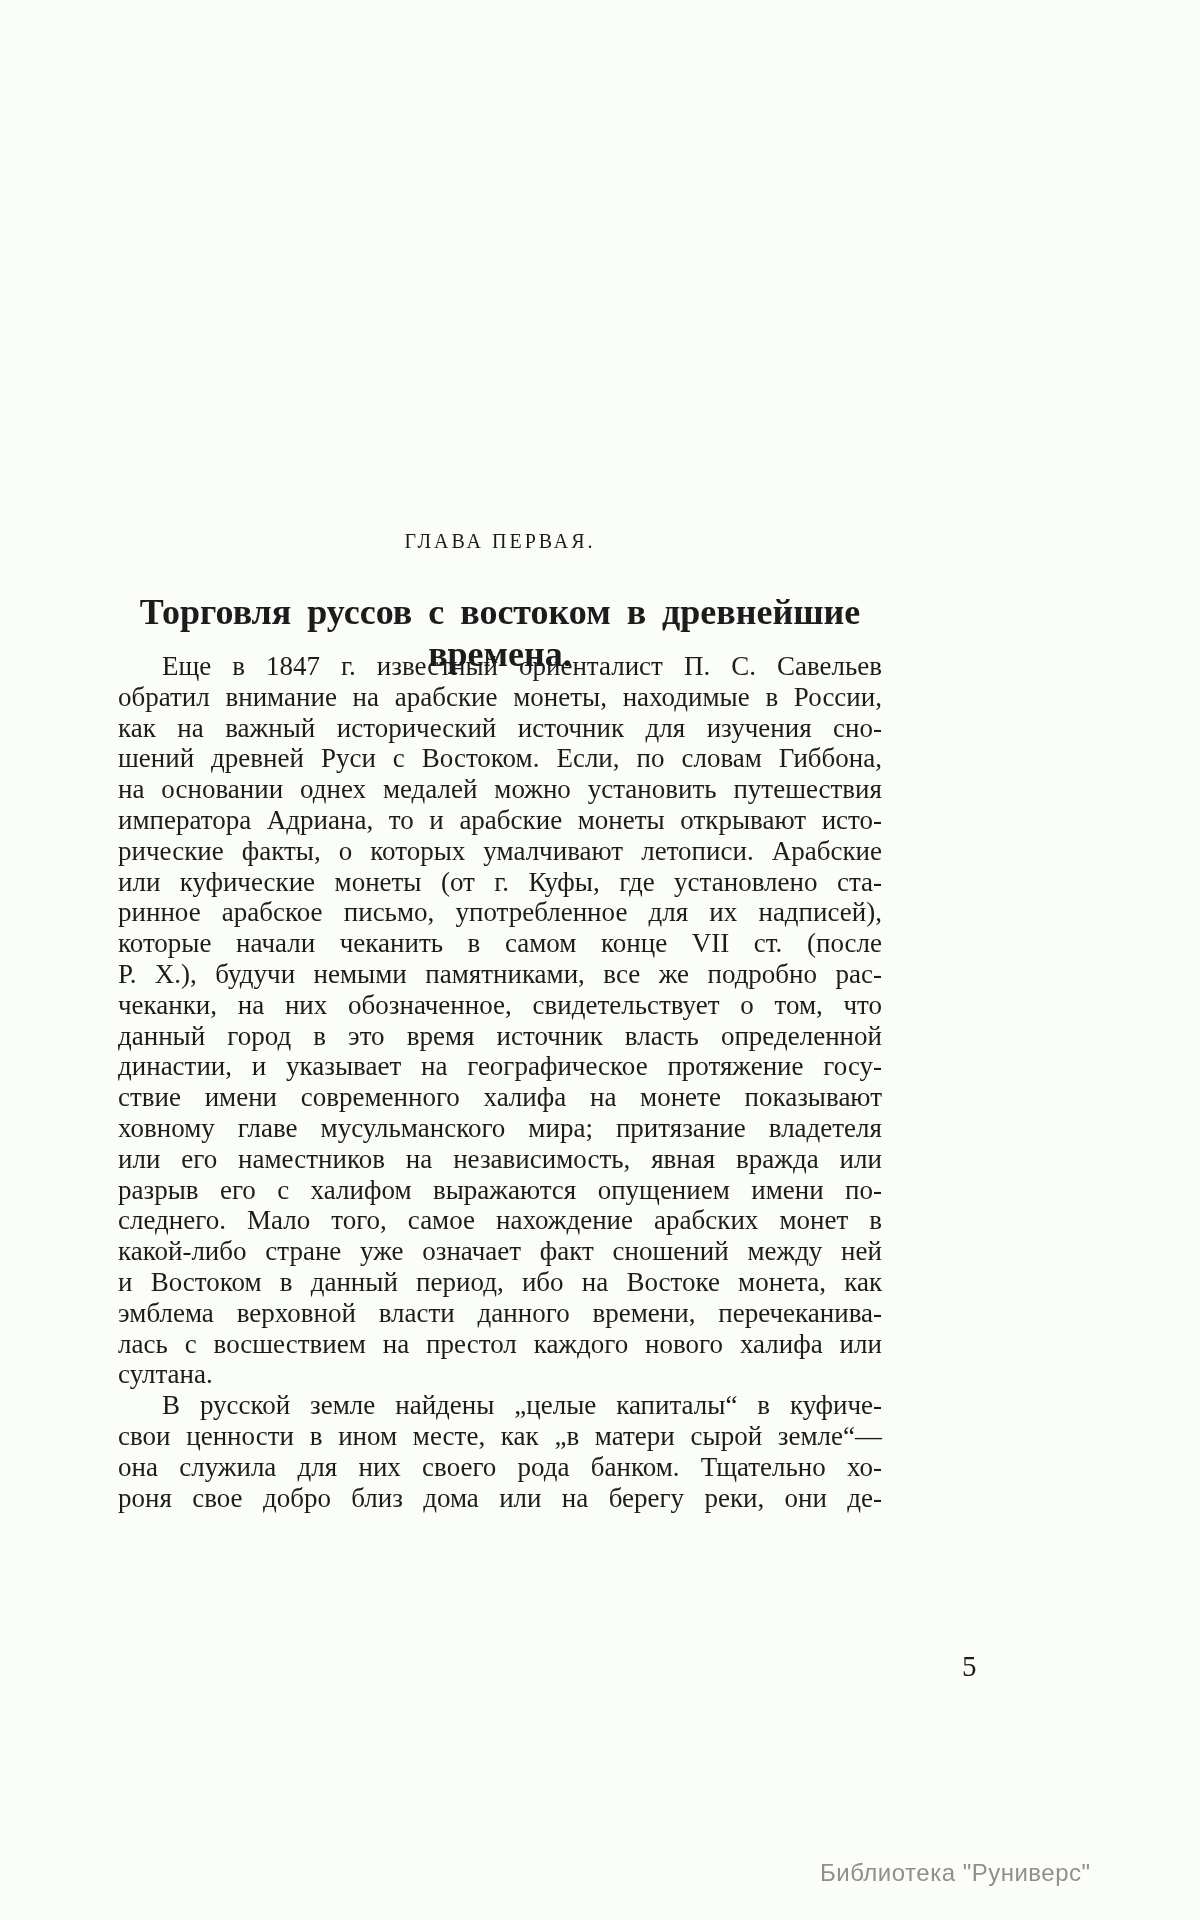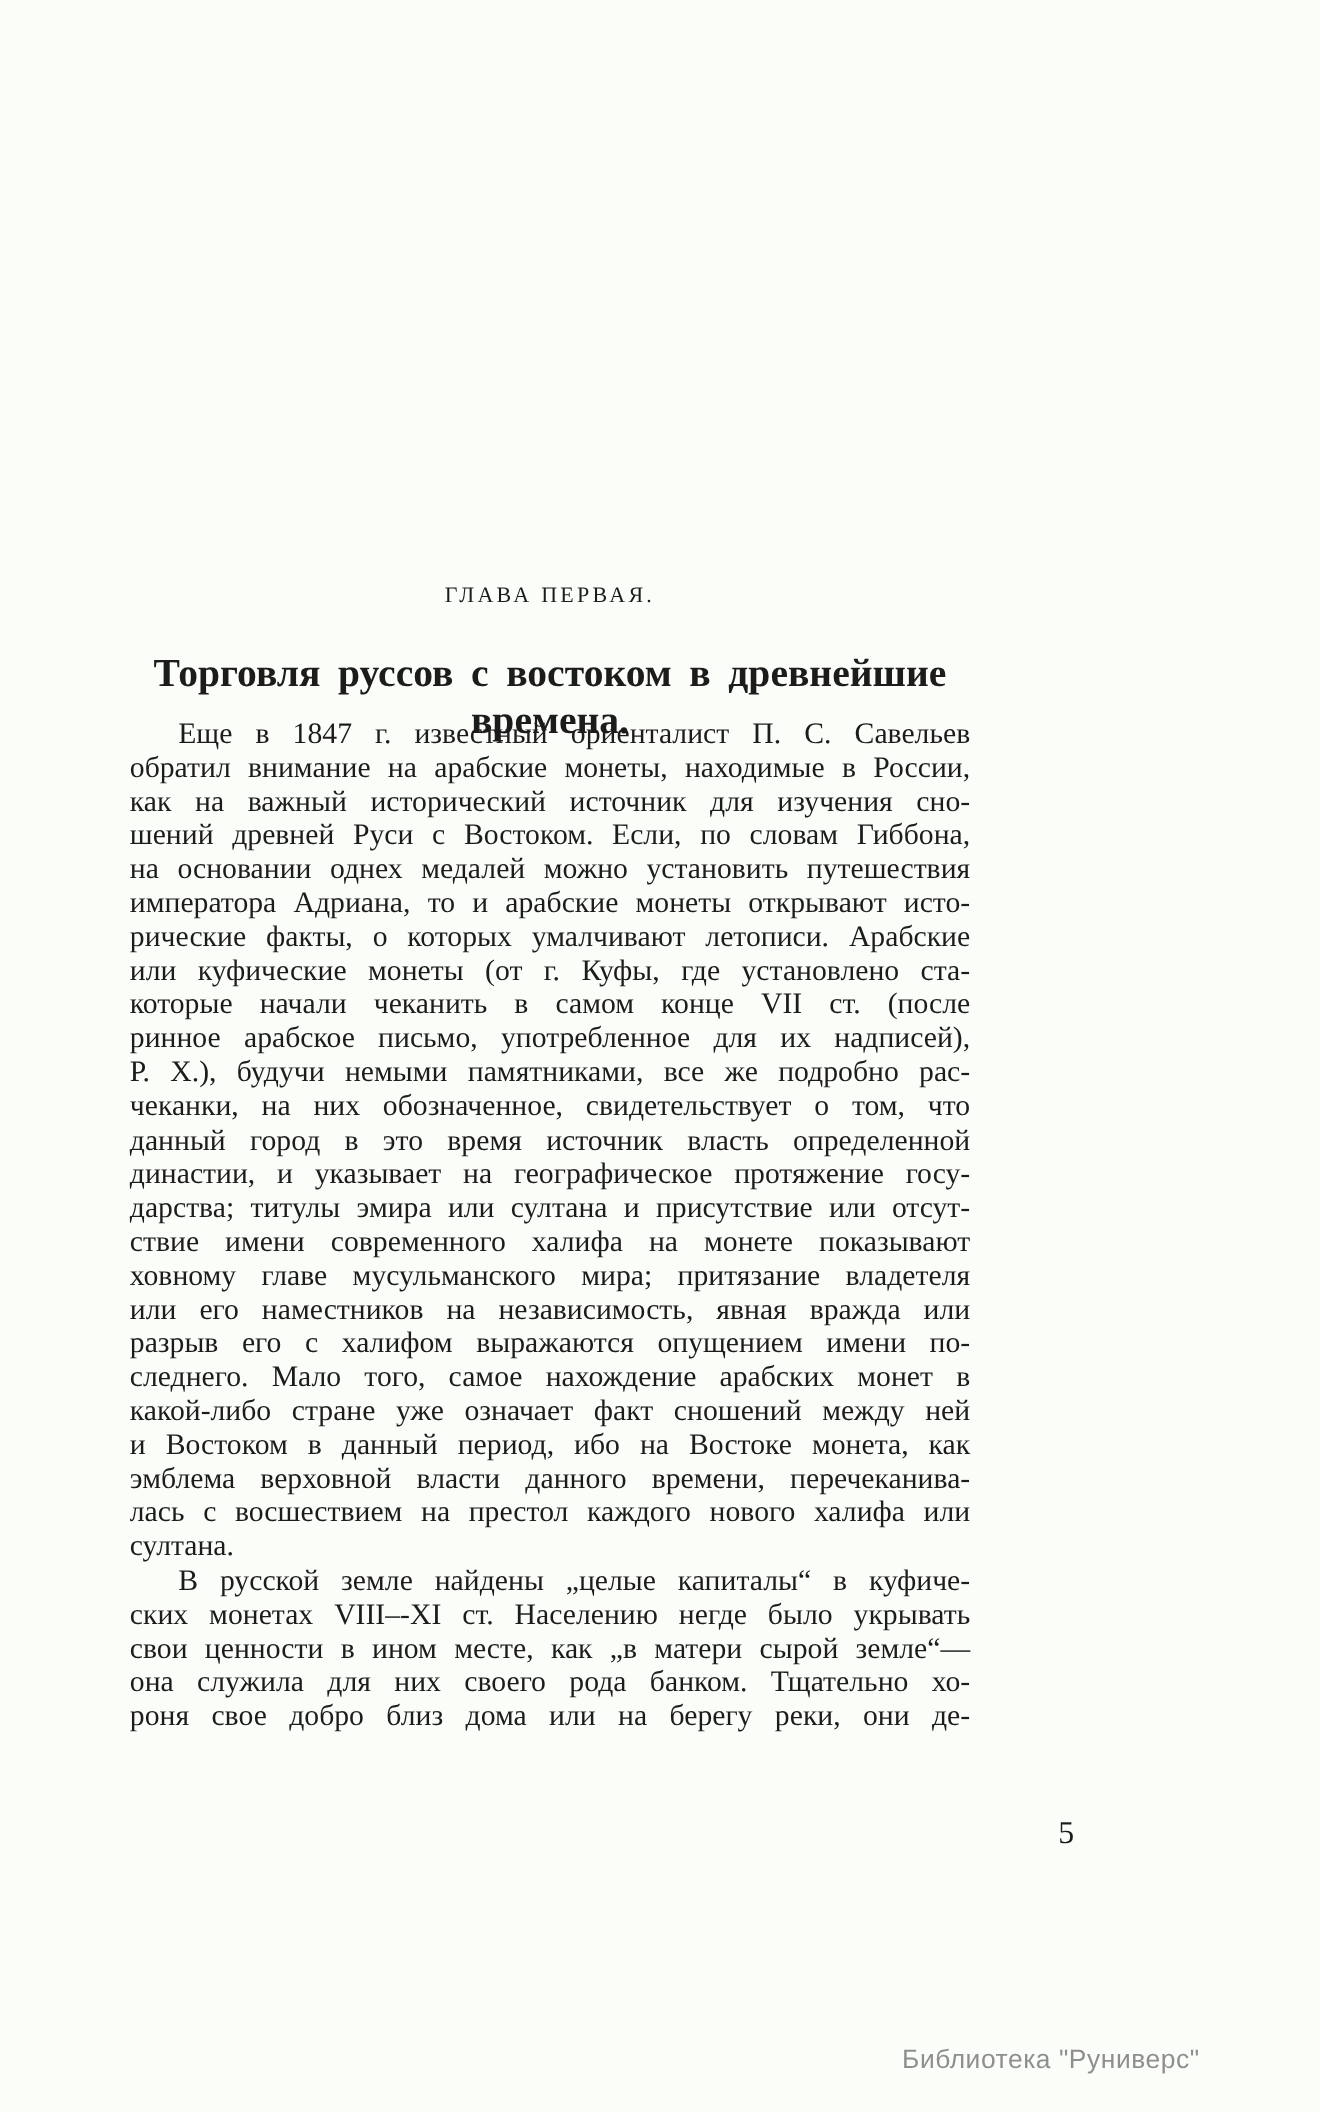--- a/index.html
+++ b/index.html
@@ -77,39 +77,37 @@
 
   <div class="body-text">
       <div class="line indent">Еще в 1847 г. известный ориенталист П. С. Савельев</div>
       <div class="line">обратил внимание на арабские монеты, находимые в России,</div>
       <div class="line">как на важный исторический источник для изучения сно-</div>
       <div class="line">шений древней Руси с Востоком. Если, по словам Гиббона,</div>
       <div class="line">на основании однех медалей можно установить путешествия</div>
       <div class="line">императора Адриана, то и арабские монеты открывают исто-</div>
       <div class="line">рические факты, о которых умалчивают летописи. Арабские</div>
       <div class="line">или куфические монеты (от г. Куфы, где установлено ста-</div>
+      <div class="line">ринное арабское письмо, употребленное для их надписей),</div>
       <div class="line">которые начали чеканить в самом конце VII ст. (после</div>
-      <div class="line">ринное арабское письмо, употребленное для их надписей),</div>
       <div class="line">Р. Х.), будучи немыми памятниками, все же подробно рас-</div>
       <div class="line">чеканки, на них обозначенное, свидетельствует о том, что</div>
       <div class="line">данный город в это время источник власть определенной</div>
       <div class="line">династии, и указывает на географическое протяжение госу-</div>
-      <div class="line">дарства; титулы эмира или султана и присутствие или отсут-</div>
       <div class="line">ствие имени современного халифа на монете показывают</div>
       <div class="line">ховному главе мусульманского мира; притязание владетеля</div>
       <div class="line">или его наместников на независимость, явная вражда или</div>
       <div class="line">разрыв его с халифом выражаются опущением имени по-</div>
       <div class="line">следнего. Мало того, самое нахождение арабских монет в</div>
       <div class="line">какой-либо стране уже означает факт сношений между ней</div>
       <div class="line">и Востоком в данный период, ибо на Востоке монета, как</div>
       <div class="line">эмблема верховной власти данного времени, перечеканива-</div>
       <div class="line">лась с восшествием на престол каждого нового халифа или</div>
       <div class="line endline">султана.</div>
       <div class="line indent">В русской земле найдены „целые капиталы“ в куфиче-</div>
-      <div class="line">ских монетах VIII–-XI ст. Населению негде было укрывать</div>
       <div class="line">свои ценности в ином месте, как „в матери сырой земле“—</div>
       <div class="line">она служила для них своего рода банком. Тщательно хо-</div>
       <div class="line">роня свое добро близ дома или на берегу реки, они де-</div>
     </div>
 
   <div class="page-number">5</div>
 
   <div class="watermark">Библиотека "Руниверс"</div>
 
 </div>

